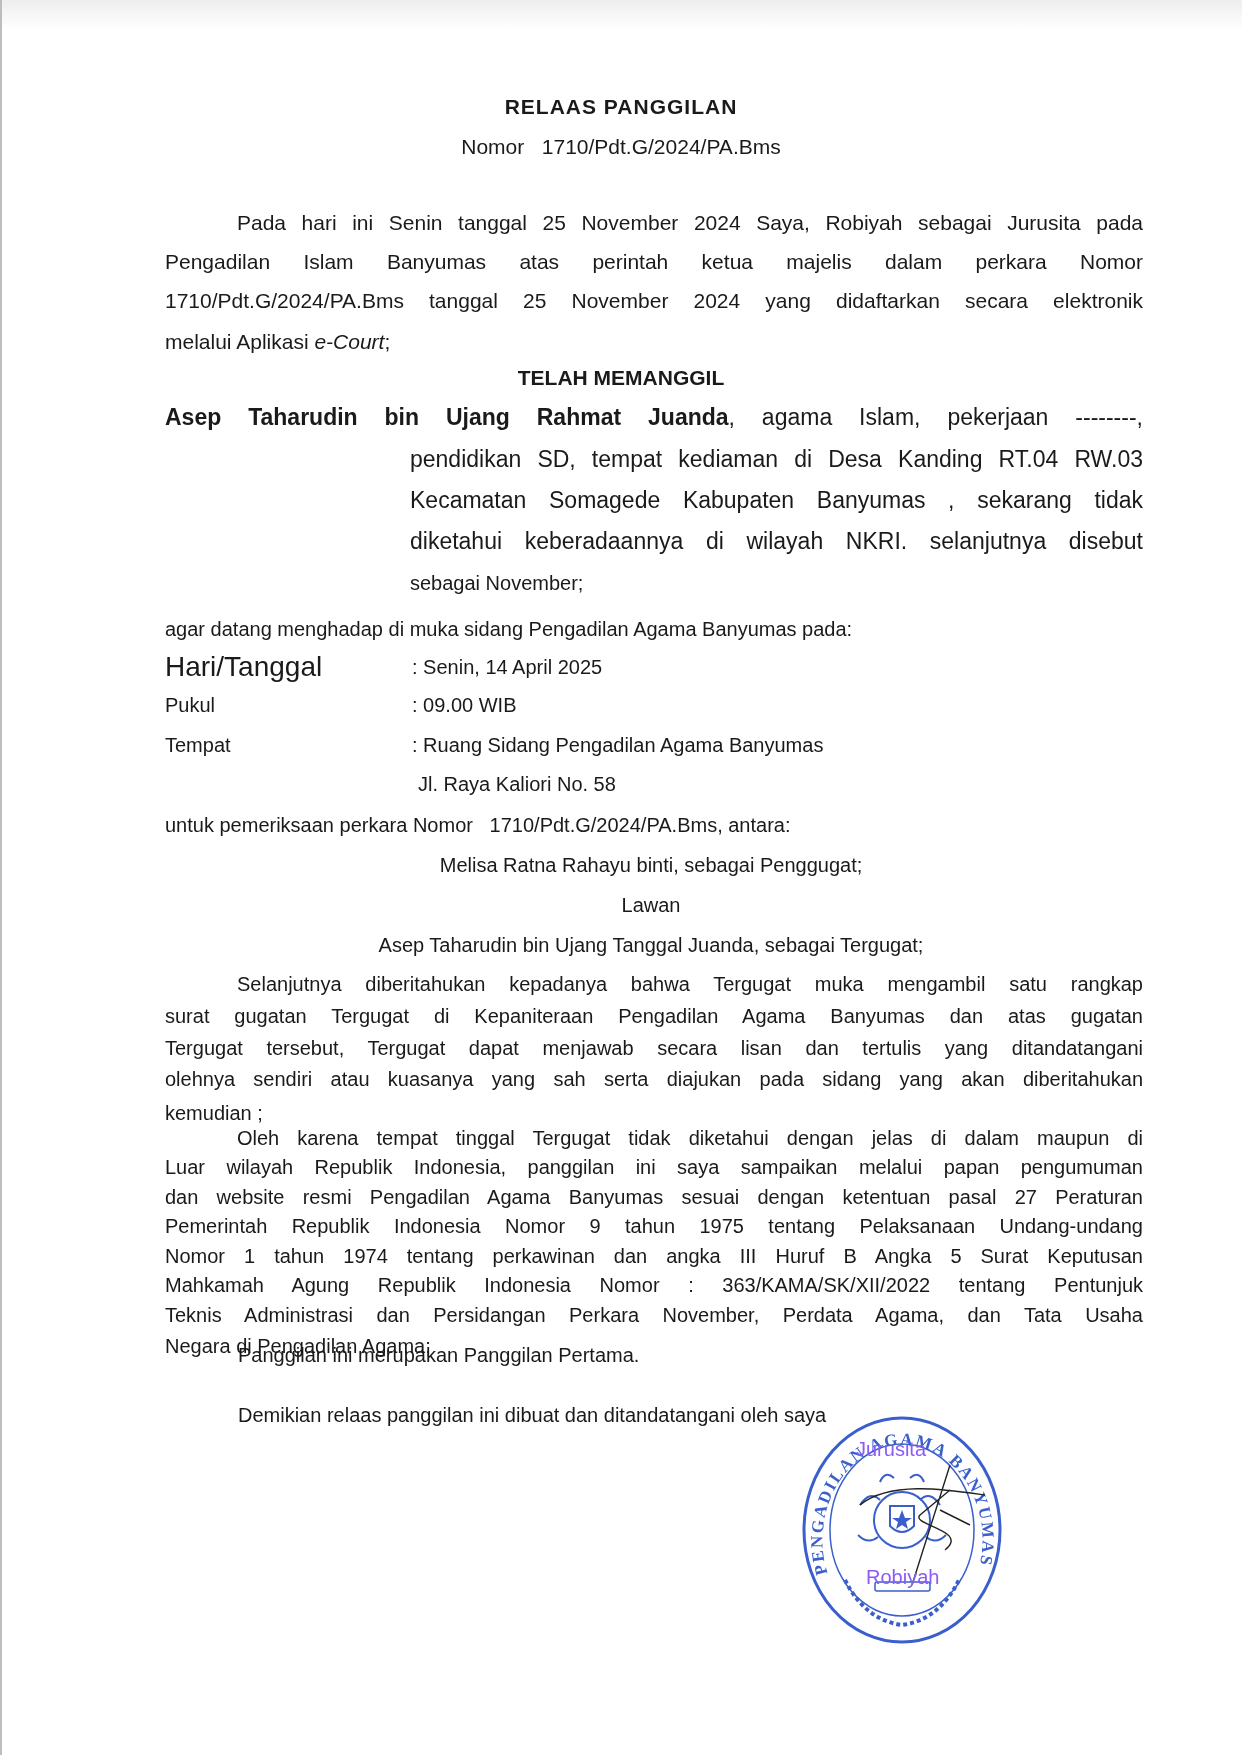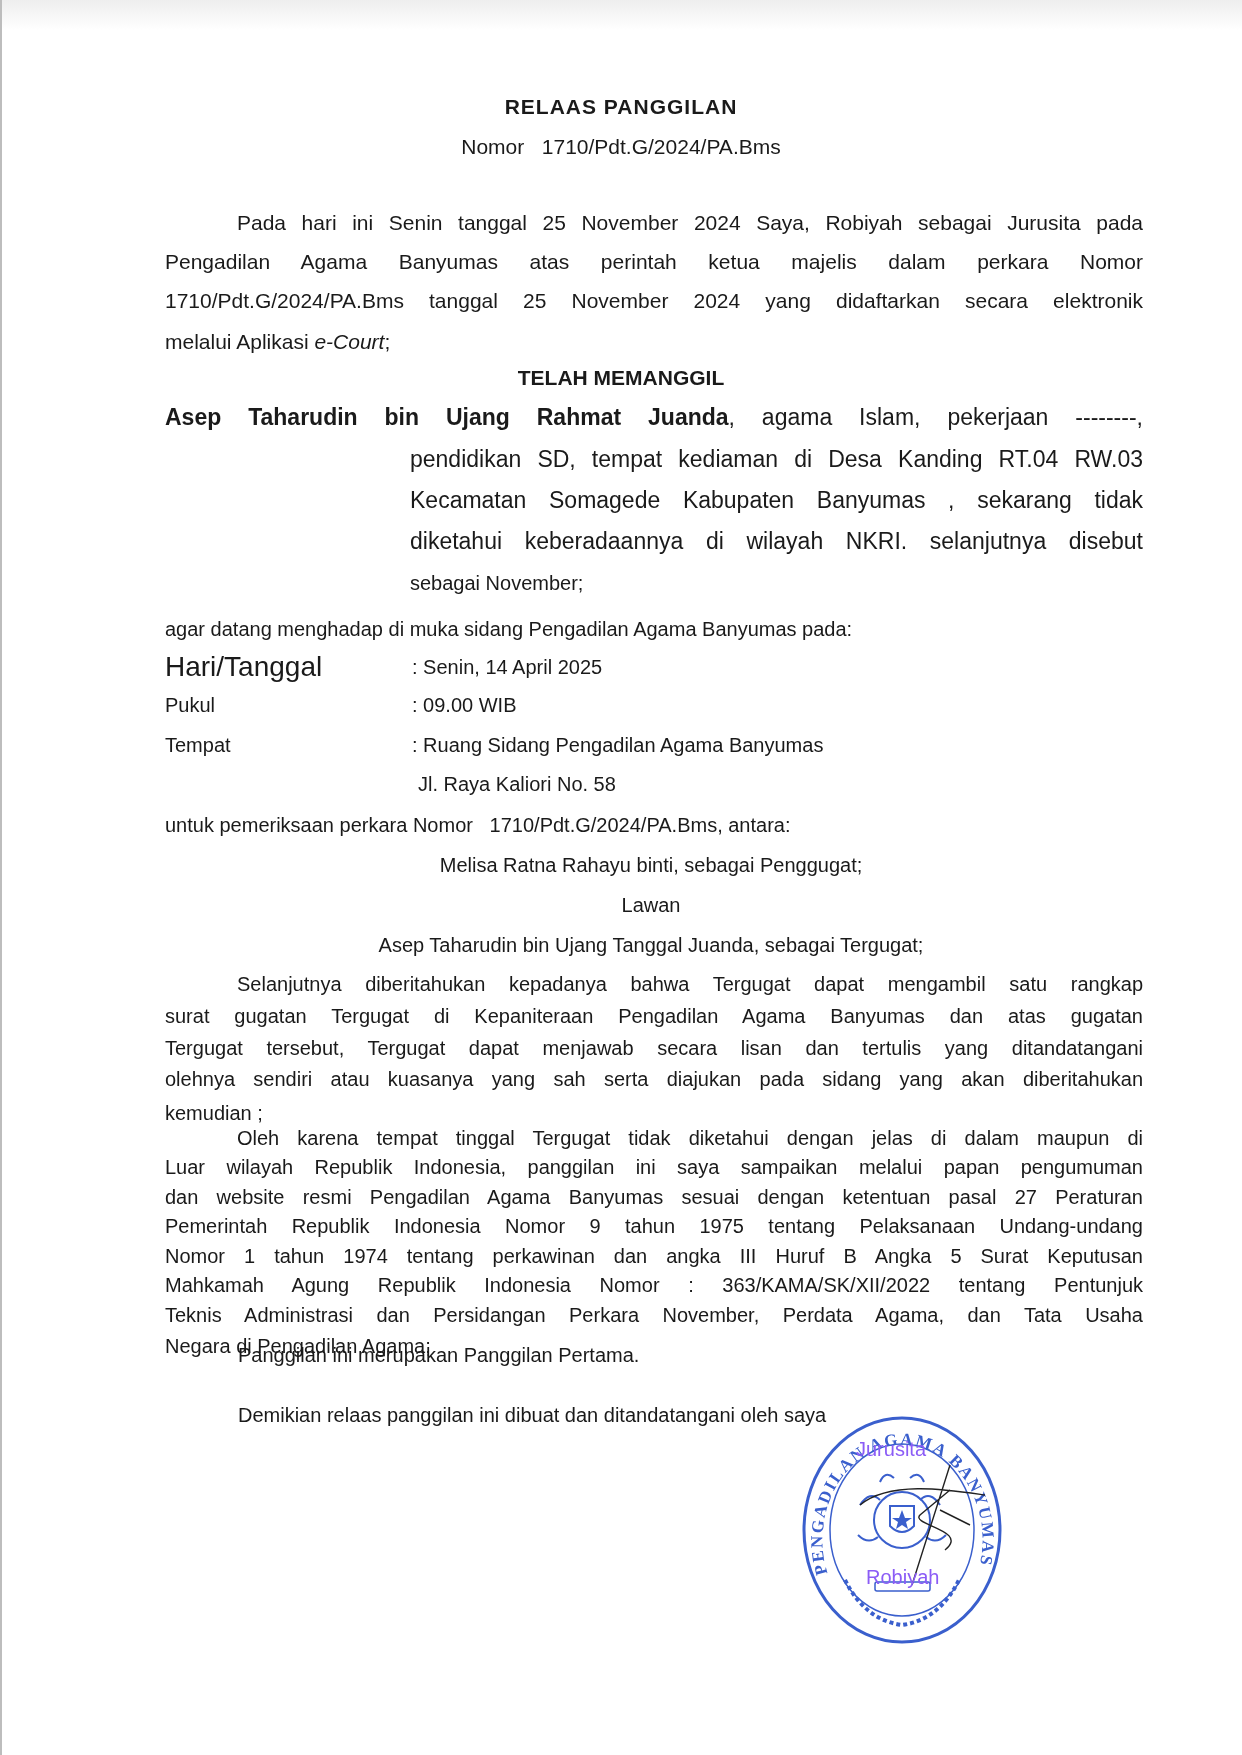--- a/index.html
+++ b/index.html
@@ -27,21 +27,21 @@
 <div class="page-top-shade"></div>
 <div class="left-edge"></div>
 
 <div class="abs center title" style="top:94px;">RELAAS PANGGILAN</div>
 <div class="abs center" style="top:134px;">
   <span>Nomor</span>&nbsp;&nbsp;
   <span>1710/Pdt.G/2024/PA.Bms</span>
 </div>
 
 <div class="just just-line" style="top:211px; padding-left:72px; width:906px;">Pada hari ini Senin tanggal 25 November 2024 Saya, Robiyah sebagai Jurusita pada</div>
-<div class="just just-line" style="top:250px;">Pengadilan Agama Banyumas atas perintah ketua majelis dalam perkara Nomor</div>
+<div class="just just-line" style="top:250px;">Pengadilan Islam Banyumas atas perintah ketua majelis dalam perkara Nomor</div>
 <div class="just just-line" style="top:289px;">1710/Pdt.G/2024/PA.Bms tanggal 25 November 2024 yang didaftarkan secara elektronik</div>
 <div class="abs" style="left:165px; top:329px;">
   <span>melalui Aplikasi </span><span class="italic">e-Court</span><span>;</span>
 </div>
 
 <div class="abs center bold" style="top:365px; font-size:21px;">TELAH MEMANGGIL</div>
 
 <div class="just just-line" style="top:404px; font-size:23px;">
   <span class="bold">Asep Taharudin bin Ujang Rahmat Juanda</span><span>, agama Islam, pekerjaan --------,</span>
 </div>
@@ -61,21 +61,21 @@
 <div class="abs" style="left:165px; top:732px; font-size:20px;">Tempat</div>
 <div class="abs" style="left:412px; top:732px; font-size:20px;">: Ruang Sidang Pengadilan Agama Banyumas</div>
 
 <div class="abs" style="left:418px; top:771px; font-size:20px;">Jl. Raya Kaliori No. 58</div>
 
 <div class="abs" style="left:165px; top:812px; font-size:20px; white-space:pre;">untuk pemeriksaan perkara Nomor   1710/Pdt.G/2024/PA.Bms, antara:</div>
 <div class="abs center" style="top:852px; font-size:20px; padding-left:60px; box-sizing:border-box;">Melisa Ratna Rahayu binti, sebagai Penggugat;</div>
 <div class="abs center" style="top:892px; font-size:20px; padding-left:60px; box-sizing:border-box;">Lawan</div>
 <div class="abs center" style="top:932px; font-size:20px; padding-left:60px; box-sizing:border-box;">Asep Taharudin bin Ujang Tanggal Juanda, sebagai Tergugat;</div>
 
-<div class="just just-line" style="top:973px; padding-left:72px; width:906px; font-size:20px;">Selanjutnya diberitahukan kepadanya bahwa Tergugat dapat mengambil satu rangkap</div>
+<div class="just just-line" style="top:973px; padding-left:72px; width:906px; font-size:20px;">Selanjutnya diberitahukan kepadanya bahwa Tergugat muka mengambil satu rangkap</div>
 <div class="just just-line" style="top:1005px; font-size:20px;">surat gugatan Tergugat di Kepaniteraan Pengadilan Agama Banyumas dan atas gugatan</div>
 <div class="just just-line" style="top:1037px; font-size:20px;">Tergugat tersebut, Tergugat dapat menjawab secara lisan dan tertulis yang ditandatangani</div>
 <div class="just just-line" style="top:1068px; font-size:20px;">olehnya sendiri atau kuasanya yang sah serta diajukan pada sidang yang akan diberitahukan</div>
 <div class="abs" style="left:165px; top:1100px; font-size:20px;">kemudian ;</div>
 
 <div class="just just-line" style="top:1127px; padding-left:72px; width:906px; font-size:20px;">Oleh karena tempat tinggal Tergugat tidak diketahui dengan jelas di dalam maupun di</div>
 <div class="just just-line" style="top:1156px; font-size:20px;">Luar wilayah Republik Indonesia, panggilan ini saya sampaikan melalui papan pengumuman</div>
 <div class="just just-line" style="top:1186px; font-size:20px;">dan website resmi Pengadilan Agama Banyumas sesuai dengan ketentuan pasal 27 Peraturan</div>
 <div class="just just-line" style="top:1215px; font-size:20px;">Pemerintah Republik Indonesia Nomor 9 tahun 1975 tentang Pelaksanaan Undang-undang</div>
 <div class="just just-line" style="top:1245px; font-size:20px;">Nomor 1 tahun 1974 tentang perkawinan dan angka III Huruf B Angka 5 Surat Keputusan</div>

